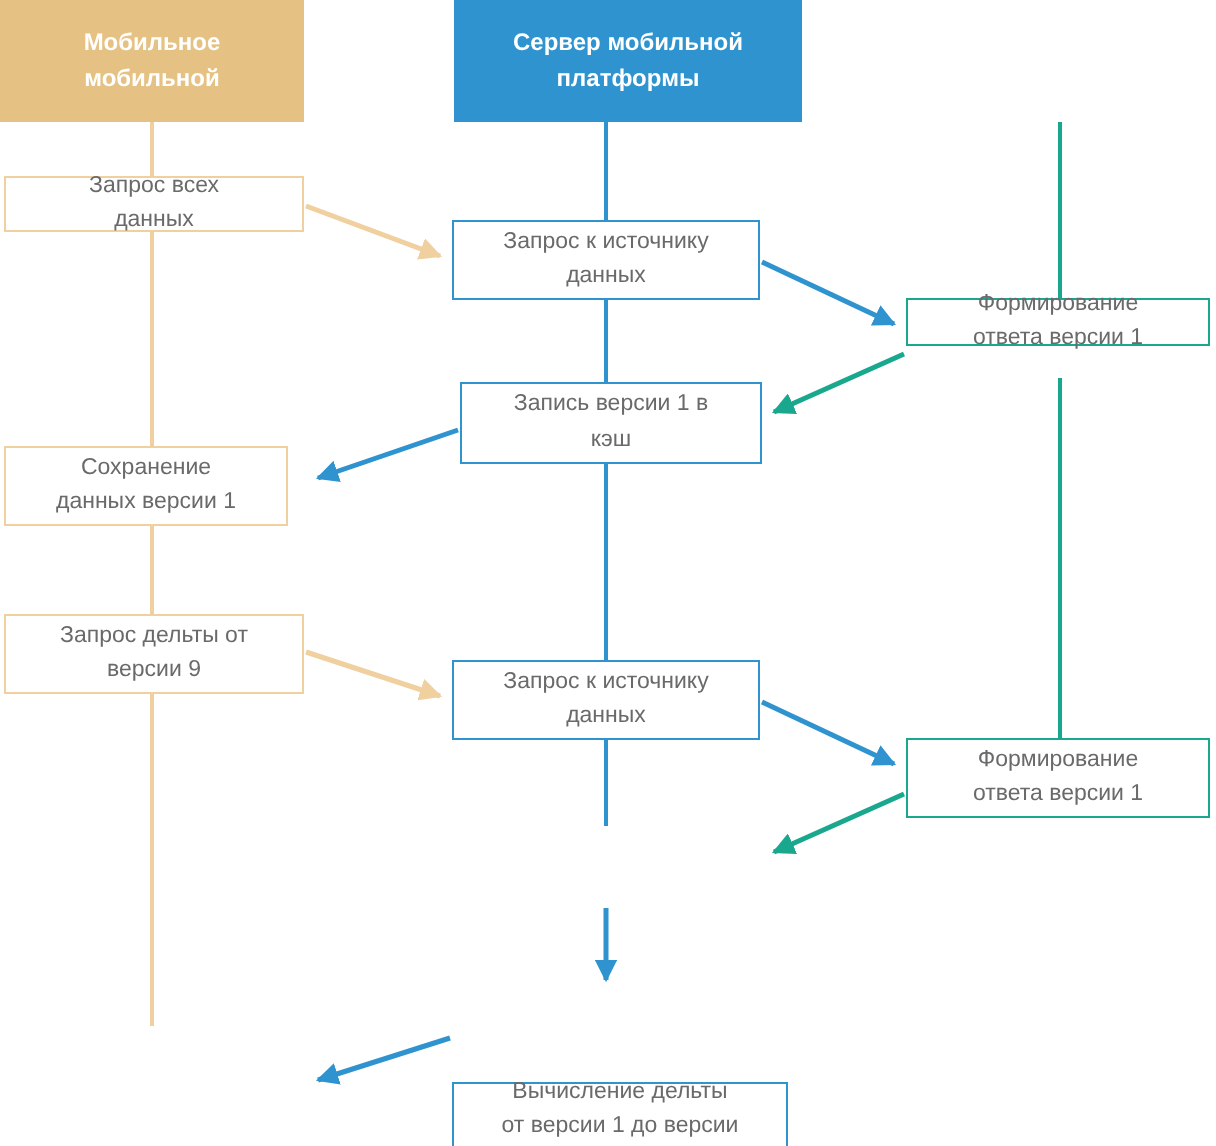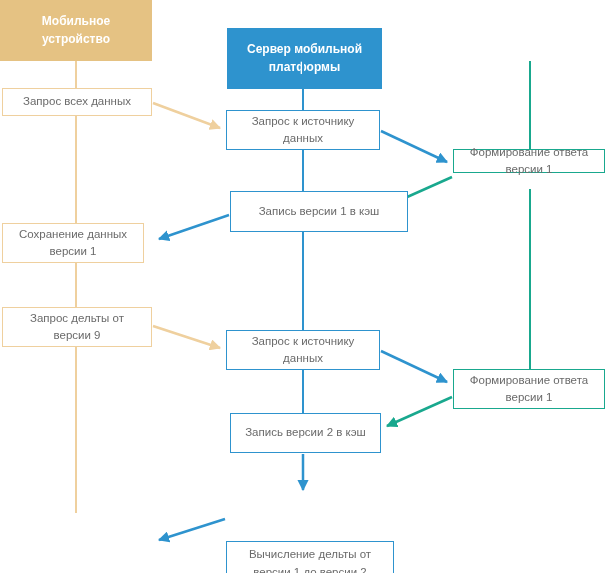--- a/index.html
+++ b/index.html
@@ -21,32 +21,32 @@
   .lane-header{
     position:absolute;top:0;height:61px;
     display:flex;align-items:center;justify-content:center;
     text-align:center;
     color:var(--header_text);
     font-size:12px;font-weight:bold;
     line-height:1.45;
     padding:0 12px;box-sizing:border-box;
   }
   .hdr-mobile{left:0;width:152px;background:var(--accent_tan_dark);}
-  .hdr-server{left:227px;width:155px;background:var(--accent_blue);margin-top:28px;}
+  .hdr-server{left:227px;width:174px;background:var(--accent_blue);}
   .hdr-source{left:456px;width:152px;background:var(--accent_teal);}
 
   .node{
     position:absolute;
     background:#fff;
     display:flex;align-items:center;justify-content:center;
     text-align:center;
     color:var(--box_text);
     font-size:11.5px;line-height:1.5;
     box-sizing:border-box;
-    padding:2px 10px;
+    padding:2px 22px;
     z-index:2;
   }
   .b-tan{border:1.5px solid var(--accent_tan);}
   .b-blue{border:1.5px solid var(--accent_blue);}
   .b-teal{border:1.5px solid var(--accent_teal);}
 
   svg.wires{position:absolute;left:0;top:0;z-index:1;}
   .w-tan{stroke:var(--accent_tan);}
   .w-blue{stroke:var(--accent_blue);}
   .w-teal{stroke:var(--accent_teal);}
@@ -95,30 +95,29 @@
     <line class="w-teal arrow" x1="452" y1="177" x2="387" y2="206" marker-end="url(#mk-teal)"></line>
     <line class="w-blue arrow" x1="229" y1="215" x2="159" y2="239" marker-end="url(#mk-blue)"></line>
     <line class="w-tan arrow" x1="153" y1="326" x2="220" y2="348" marker-end="url(#mk-tan)"></line>
     <line class="w-blue arrow" x1="381" y1="351" x2="447" y2="382" marker-end="url(#mk-blue)"></line>
     <line class="w-teal arrow" x1="452" y1="397" x2="387" y2="426" marker-end="url(#mk-teal)"></line>
     <line class="w-blue arrow" x1="303" y1="454" x2="303" y2="490" marker-end="url(#mk-blue)"></line>
     <line class="w-blue arrow" x1="225" y1="519" x2="159" y2="540" marker-end="url(#mk-blue)"></line>
   </svg>
 
   <div class="lane-header hdr-mobile">
-    <span>Мобильное устройство</span>
+    <span>Мобильное мобильной</span>
   </div>
   <div class="lane-header hdr-server">
     <span>Сервер мобильной платформы</span>
   </div>
 
   <div class="node b-tan" style="left:2px;  top:88px;  width:150px; height:28px;">Запрос всех данных</div>
   <div class="node b-blue" style="left:226px; top:110px; width:154px; height:40px;">Запрос к источнику данных</div>
   <div class="node b-teal" style="left:453px; top:149px; width:152px; height:24px;">Формирование ответа версии 1</div>
-  <div class="node b-blue" style="left:230px; top:191px; width:178px; height:41px;">Запись версии 1 в кэш</div>
+  <div class="node b-blue" style="left:230px; top:191px; width:151px; height:41px;">Запись версии 1 в кэш</div>
   <div class="node b-tan" style="left:2px;  top:223px; width:142px; height:40px;">Сохранение данных версии 1</div>
   <div class="node b-tan" style="left:2px;  top:307px; width:150px; height:40px;">Запрос дельты от версии 9</div>
   <div class="node b-blue" style="left:226px; top:330px; width:154px; height:40px;">Запрос к источнику данных</div>
   <div class="node b-teal" style="left:453px; top:369px; width:152px; height:40px;">Формирование ответа версии 1</div>
-  <div class="node b-blue" style="left:230px; top:413px; width:151px; height:40px;">Запись версии 2 в кэш</div>
   <div class="node b-blue" style="left:226px; top:497px; width:168px; height:45px;margin-top:44px;">Вычисление дельты от версии 1 до версии 2</div>
 
 </div>
 
 </body></html>

